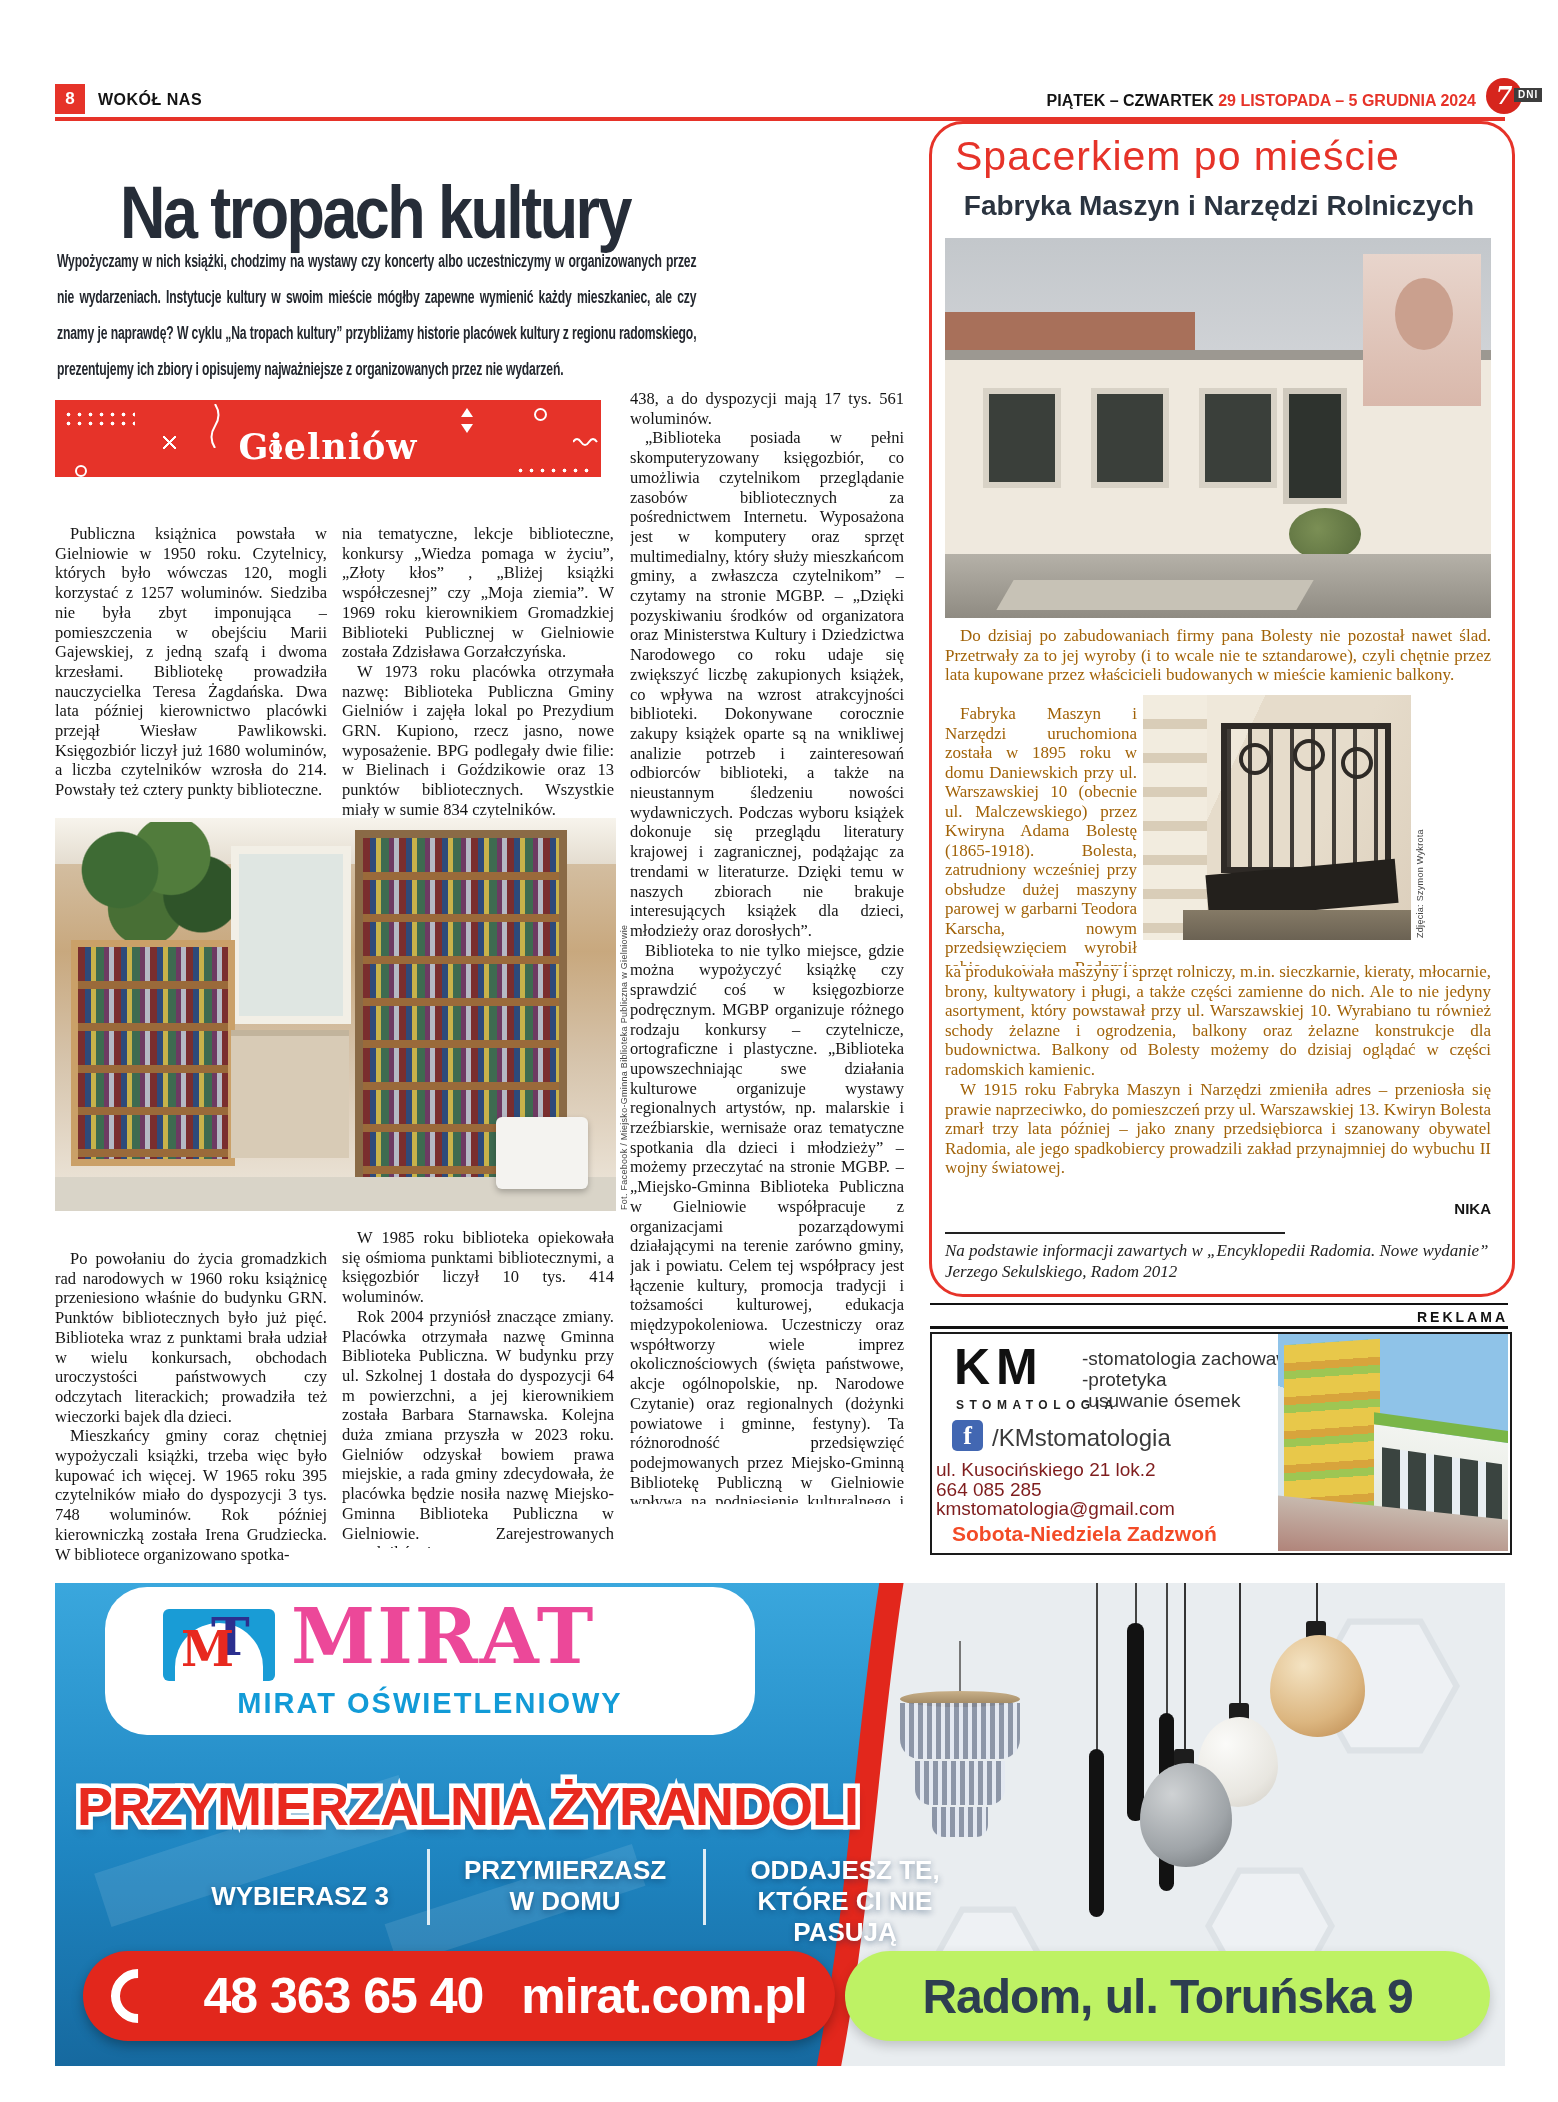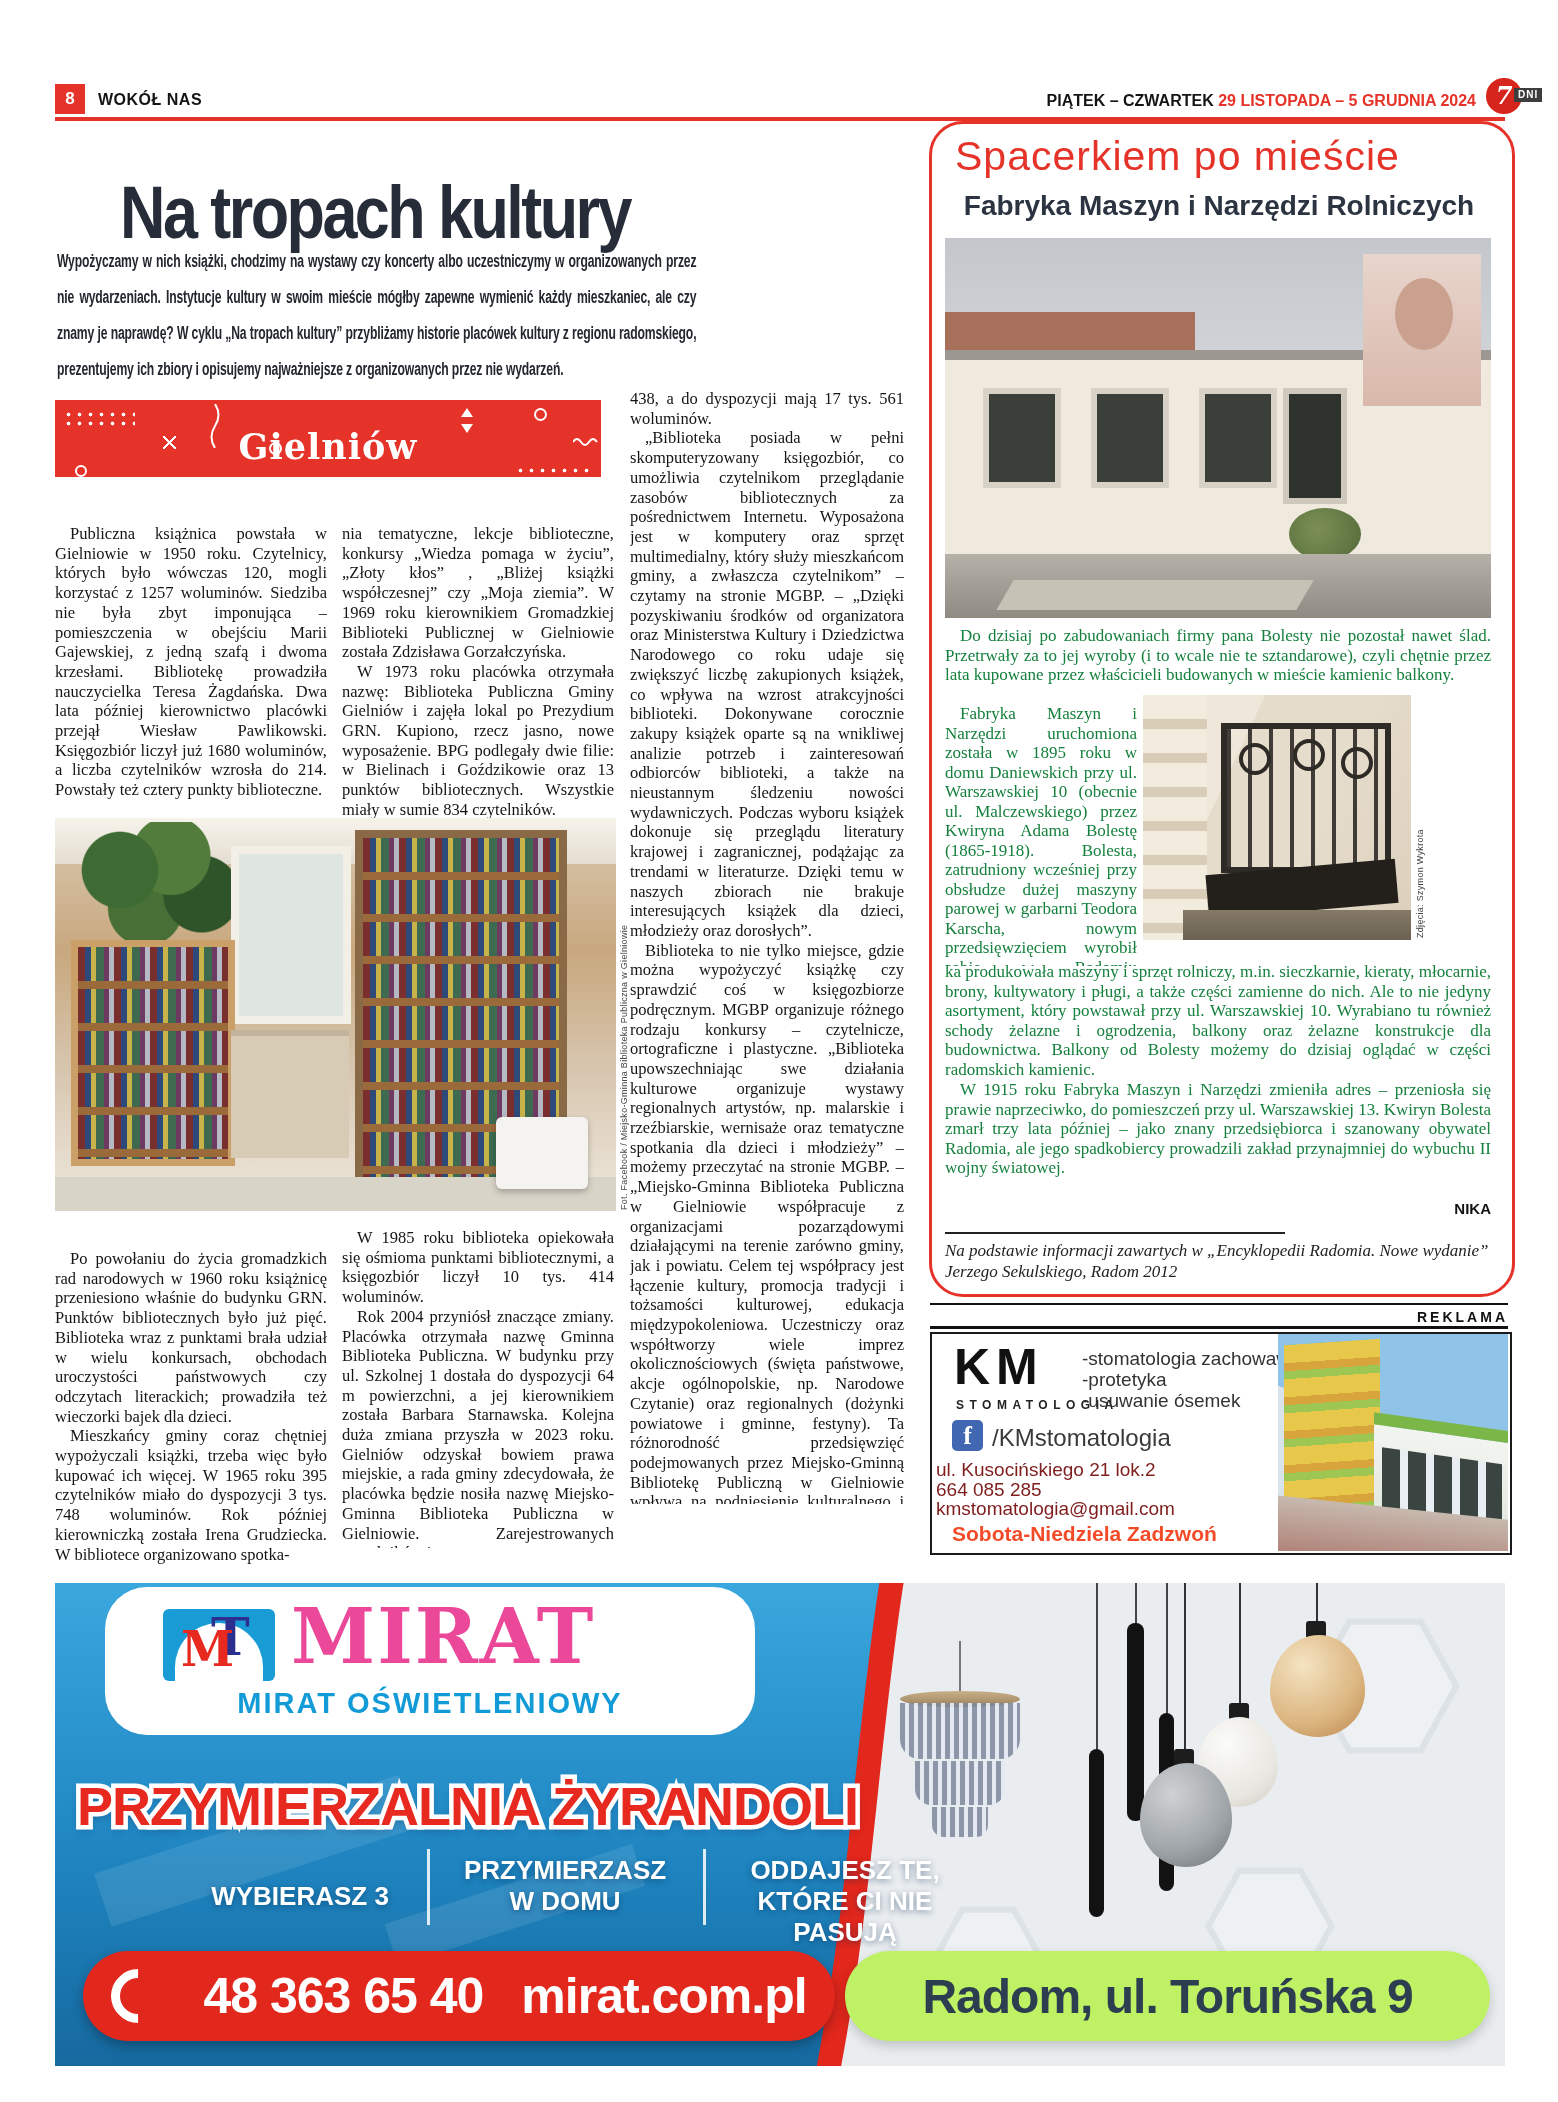--- a/index.html
+++ b/index.html
@@ -69,21 +69,21 @@
   #photo1 .cupboard{position:absolute;left:176px;top:212px;width:118px;height:122px;background:#d8cbb6;border-top:6px solid #c2b49c;}
   #photo1 .printer{position:absolute;right:28px;bottom:22px;width:92px;height:72px;background:#f4f3f0;border-radius:6px;box-shadow:0 3px 6px rgba(0,0,0,.25);}
   #photo1 .floor{position:absolute;left:0;bottom:0;width:100%;height:34px;background:#d9d4c8;}
   .vcredit{writing-mode:vertical-rl;transform:rotate(180deg);font:9px "Liberation Sans",sans-serif;color:#444;letter-spacing:.3px;}
   #photo1-credit{left:619px;top:822px;height:388px;}
 
   
   #walk{left:929px;top:121px;width:580px;height:1170px;border:3px solid #e63329;border-radius:34px;}
   #walk-title{left:955px;top:133px;font:41px "Liberation Sans",sans-serif;color:#e63329;letter-spacing:1px;}
   #walk-sub{left:929px;top:190px;width:580px;text-align:center;font:bold 28px "Liberation Sans",sans-serif;color:#2b3440;}
-  .walkp{font:17px/19.5px "Liberation Serif",serif;color:#15803d;text-align:justify;overflow:hidden;}
+  .walkp{font:17px/19.5px "Liberation Serif",serif;color:#a16207;text-align:justify;overflow:hidden;}
   #walk-p1{left:945px;top:626px;width:546px;}
   #walk-p2{left:945px;top:704px;width:192px;height:262px;}
   #walk-p3{left:945px;top:962px;width:546px;}
   #walk-p4{left:945px;top:1080px;width:546px;}
   #walk-byline{left:945px;top:1200px;width:546px;text-align:right;font:bold 15px "Liberation Sans",sans-serif;color:#141414;}
   #walk-divider{left:945px;top:1232px;width:340px;height:2px;background:#222;}
   #walk-note{left:945px;top:1240px;width:546px;font:italic 17px/21px "Liberation Serif",serif;color:#222;}
 
   
   #photo2{left:945px;top:238px;width:546px;height:380px;overflow:hidden;

